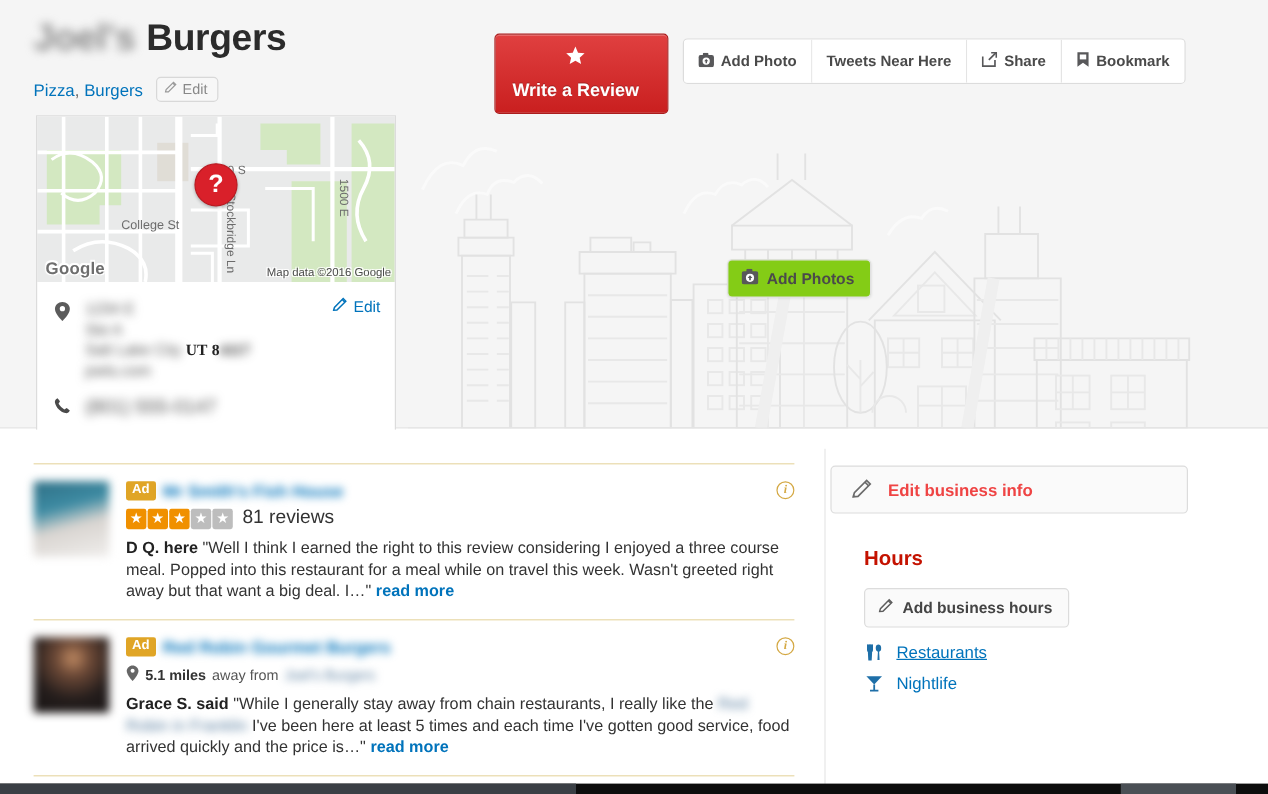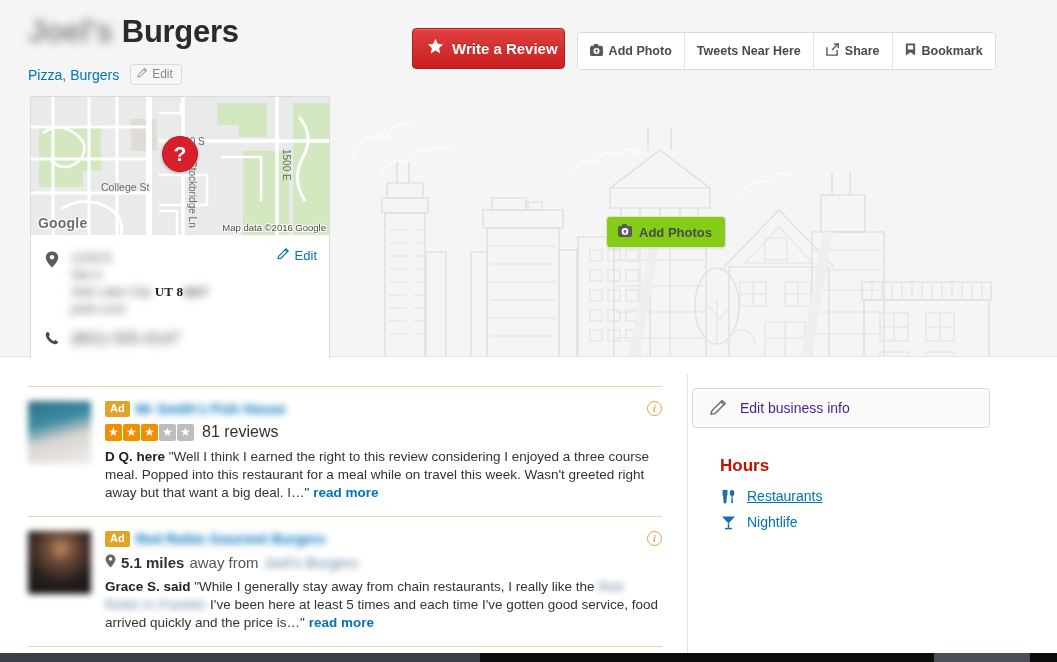--- a/index.html
+++ b/index.html
@@ -69,25 +69,25 @@
     cursor: pointer;
   }
 
   
   .actions { position: absolute; left: 412px; top: 28px; display: flex; align-items: flex-start; }
   .write-review {
     background: linear-gradient(#e04040, #c91f1f);
     border: 1px solid #ab1c1c;
     border-radius: 4px;
     color: #fff; font-size: 15px; font-weight: bold;
-    padding: 9px 6px 10px 14px;
+    padding: 9px 23px 10px 14px;
     display: flex; align-items: center; gap: 8px;
     text-shadow: 0 -1px 0 rgba(0,0,0,0.25);
     box-shadow: inset 0 1px 0 rgba(255,255,255,0.22);
-    cursor: pointer; white-space: nowrap;
+    cursor: pointer; white-space: nowrap; flex-direction: column;
   }
   .btn-group {
     margin-left: 12px; margin-top: 4px;
     display: flex;
     background: #fff;
     border: 1px solid #dcdcdc;
     border-radius: 4px;
     overflow: hidden;
     height: 38px;
   }
@@ -179,40 +179,40 @@
   .rating-row { display: flex; align-items: center; gap: 8px; margin-top: 6px; }
   .stars { display: flex; gap: 1px; }
   .star {
     width: 17px; height: 17px; border-radius: 2px;
     display: flex; align-items: center; justify-content: center;
     color: #fff; font-size: 12px; line-height: 1;
   }
   .star.on { background: #f09000; }
   .star.off { background: #bdbdbd; }
   .revcount { font-size: 16px; color: #333; }
-  .dist-row { display: flex; align-items: center; gap: 5px; margin-top: 7px; font-size: 15px; color: #555; }
+  .dist-row { display: flex; align-items: center; gap: 5px; margin-top: 7px; font-size: 12px; color: #555; }
   .dist-row b { color: #333; }
   .snippet { margin-top: 7px; font-size: 13.5px; line-height: 18px; color: #333; }
   .snippet b { color: #222; }
   .readmore { color: #0073bb; font-weight: bold; cursor: pointer; }
   .blurtxt { filter: blur(3.6px); -webkit-filter: blur(3.6px); color: #5a7fa0; user-select: none; }
 
   
   .ad-item-partial { position: relative; display: flex; gap: 14px; padding-top: 14px; border-top: 1px solid #e8d9a8; height: 34px; overflow: hidden; }
   .ph-av { width: 58px; height: 52px; border: 1px solid #dedede; border-radius: 3px; background: #fff; position: relative; overflow:hidden; }
   .ph-av::after { content:''; position:absolute; left:16px; top:18px; width:26px; height:26px; border-radius:50%; border:2px solid #e0e0e0; }
 
   
   .sidebar { position: absolute; left: 692px; top: 0px; width: 320px; }
   .edit-biz {
     margin-top: 30px; margin-left: 0px;
     width: 298px; height: 40px;
     border: 1px solid #dcdcdc; border-radius: 4px; background: #fafafa;
     display: flex; align-items: center; gap: 12px; padding-left: 16px;
-    color: #4c1d95; font-size: 14px; font-weight: normal;
+    color: #ef4444; font-size: 14px; font-weight: bold;
     cursor: pointer;
   }
   .side-h {
     color: #c41200; font-size: 17px; font-weight: bold;
     margin-top: 28px; margin-left: 28px;
   }
   .add-hours {
     margin-top: 14px; margin-left: 28px;
     display: inline-flex; align-items: center; gap: 7px;
     border: 1px solid #dcdcdc; border-radius: 4px; background: #fafafa;
@@ -565,20 +565,29 @@
           <svg width="19" height="19" viewBox="0 0 19 19">
               <path d="M2 17 L3 13.6 L13.2 3.4 L16.2 6.4 L6 16.6 z" fill="none" stroke="#6b6b6b" stroke-width="1.4"></path>
               <path d="M11.8 4.8 L14.8 7.8" stroke="#6b6b6b" stroke-width="1.4"></path>
               <path d="M2 17 L3.4 16.4" stroke="#6b6b6b" stroke-width="1.4"></path>
             </svg>
         </span>
         <span>Edit business info</span>
       </div>
 
       <div class="side-h">Hours</div>
+      <div class="add-hours">
+        <span>
+          <svg width="13" height="13" viewBox="0 0 13 13">
+              <path d="M1 11.6 L1.7 9.2 L9 1.8 L11.2 4 L3.8 11.4 z" fill="none" stroke="#5d5d5d" stroke-width="1.2"></path>
+              <path d="M8.2 2.6 L10.4 4.8" stroke="#5d5d5d" stroke-width="1.2"></path>
+            </svg>
+        </span>
+        <span>Add business hours</span>
+      </div>
 
       <div class="browse-list">
         <div class="browse-item hovered">
           <span class="bico">
             <svg width="15" height="15" viewBox="0 0 15 15">
                 <path d="M2 1 v4.5 a2 2 0 0 0 4 0 V1 M4 1 v4.4 M2.6 5.5 l.5 8.5 h1.8 l.5 -8.5" fill="#1e6fa8" stroke="#1e6fa8" stroke-width="1"></path>
                 <path d="M11 1 c2.2 0 2.6 2.4 2.2 4.4 c-.2 1 -1 1.4 -1.6 1.5 l.4 7.1 h-1.8 l.4 -7.1 c-.6 -.1 -1.4 -.5 -1.6 -1.5 C8.6 3.4 8.8 1 11 1 z" fill="#1e6fa8"></path>
               </svg>
           </span>
           <span class="blabel">Restaurants</span>

